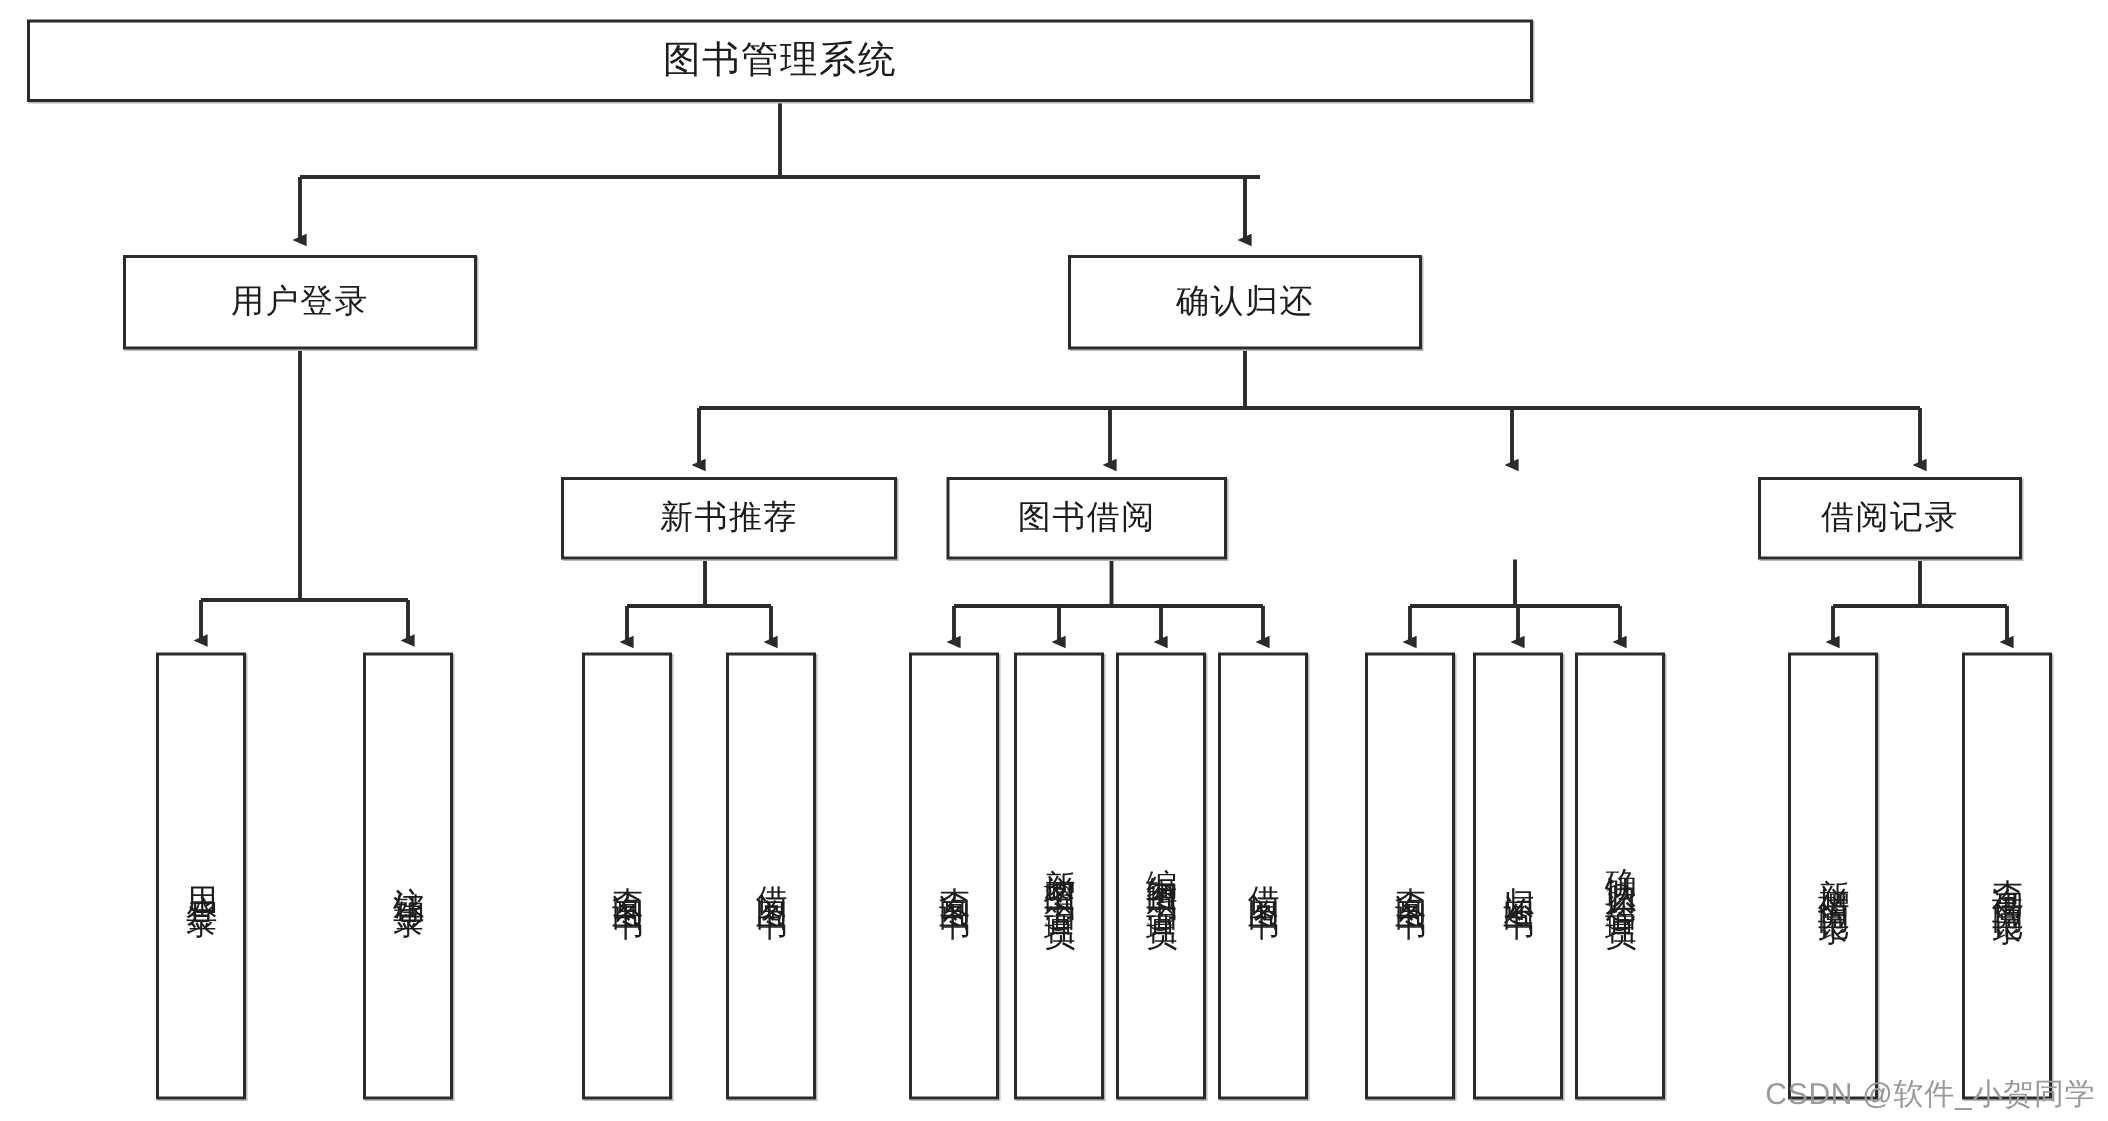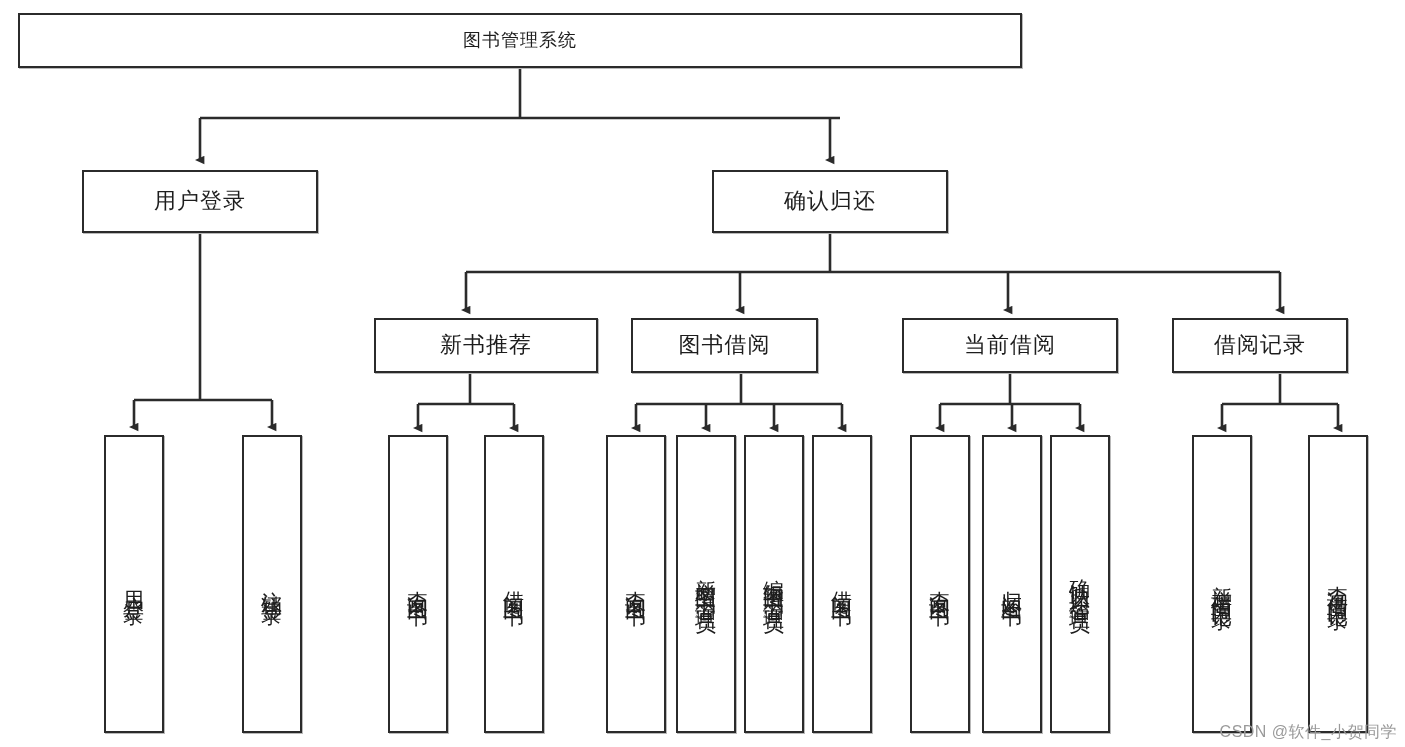--- a/index.html
+++ b/index.html
@@ -35,40 +35,40 @@
     align-items: center;
     justify-content: center;
     color: #1d1d1d;
   }
   .node.horiz {
     font-size: 22px;
     letter-spacing: 1px;
     line-height: 1.1;
   }
   .node.root {
-    font-size: 18px;
+    font-size: 25px;
   }
   .node.vert {
     writing-mode: vertical-rl;
     text-orientation: upright;
     font-size: 21px;
     letter-spacing: 5px;
     line-height: 1.0;
     padding: 4px 0;
     white-space: nowrap;
     overflow: hidden;
   }
   .node.vert .vtext {
     display: block;
   }
   #watermark {
     position: absolute;
     right: 8px;
     bottom: 4px;
-    font-size: 16px;
+    font-size: 20px;
     color: #9a9a9a;
     letter-spacing: 0.5px;
     white-space: nowrap;
   }
 </style>
 </head>
 <body>
 
 <div id="canvas">
 
@@ -132,23 +132,20 @@
   <div class="node horiz" style="left: 712px; top: 170px; width: 236px; height: 63px;">
       <span>确认归还</span>
     </div>
 
   <div class="node horiz" style="left: 374px; top: 318px; width: 224px; height: 55px;">
       <span>新书推荐</span>
     </div>
   <div class="node horiz" style="left: 631px; top: 318px; width: 187px; height: 55px;">
       <span>图书借阅</span>
     </div>
-  <div class="node horiz" style="left: 902px; top: 318px; width: 216px; height: 55px;">
-      <span>当前借阅</span>
-    </div>
   <div class="node horiz" style="left: 1172px; top: 318px; width: 176px; height: 55px;">
       <span>借阅记录</span>
     </div>
 
   <div class="node vert" style="left: 104px; top: 435px; width: 60px; height: 298px;">
       <span class="vtext">用户登录</span>
     </div>
   <div class="node vert" style="left: 242px; top: 435px; width: 60px; height: 298px;">
       <span class="vtext">注销登录</span>
     </div>

